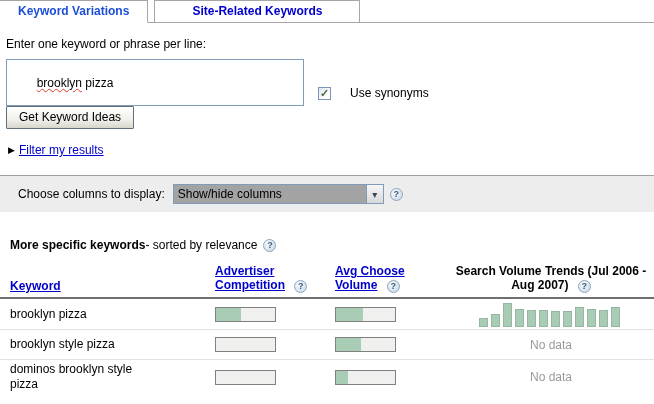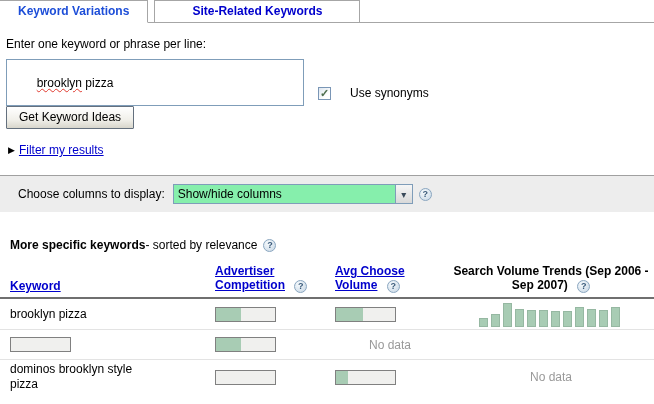--- a/index.html
+++ b/index.html
@@ -75,22 +75,22 @@
   a.link { color: var(--link-blue, #0000cc); text-decoration: underline; cursor: pointer; }
 
   
   .columns-bar {
     margin-top: 18px; height: 37px; width: 654px;
     background: var(--section-bg, #ededed);
     border-top: 1px solid #a0a0a0;
     display: flex; align-items: center; padding-left: 18px;
   }
   .fake-select {
-    margin-left: 8px; width: 240px; height: 20px;
-    border: 1px solid #7f9db9; background: #86efac;
+    margin-left: 8px; width: 211px; height: 20px;
+    border: 1px solid #7f9db9; background: #a3a3a3;
     display: flex; align-items: center; cursor: pointer;
   }
   .select-value { flex: 1; padding-left: 4px; white-space: nowrap; overflow: hidden; }
   .select-arrow {
     width: 17px; height: 18px; flex: none;
     display: flex; align-items: center; justify-content: center;
     border-left: 1px solid #7f9db9;
     background: linear-gradient(#f6f6f6, #d9d9d9);
     color: #3a4a5a; font-size: 10px;
   }
@@ -211,21 +211,21 @@
           <span class="help">?</span>
         </span>
       </div>
       <div class="th">
         <span class="hwrap th-volume">
           <a>Avg Choose Volume</a>
           <span class="help">?</span>
         </span>
       </div>
       <div class="th th-trends">
-        <span>Search Volume Trends (Sep 2006 - Sep 2007)</span>
+        <span>Search Volume Trends (Jul 2006 - Aug 2007)</span>
         <span class="help">?</span>
       </div>
     </div>
 
     <div class="header-rule"></div>
 
     <div class="grid-row data-row">
       <div class="kw">brooklyn pizza</div>
       <div>
         <div class="meter">
@@ -249,20 +249,21 @@
             <div class="trend-bar" style="height: 16px;"></div>
             <div class="trend-bar" style="height: 20px;"></div>
             <div class="trend-bar" style="height: 18px;"></div>
             <div class="trend-bar" style="height: 17px;"></div>
             <div class="trend-bar" style="height: 20px;"></div>
           </div>
       </div>
     </div>
 
     <div class="grid-row data-row">
+      <div class="kw">brooklyn style pizza</div>
       <div>
         <div class="meter">
           <div class="meter-fill" style="width: 0%;"></div>
         </div>
       </div>
       <div>
         <div class="meter">
           <div class="meter-fill" style="width: 42%;"></div>
         </div>
       </div>

